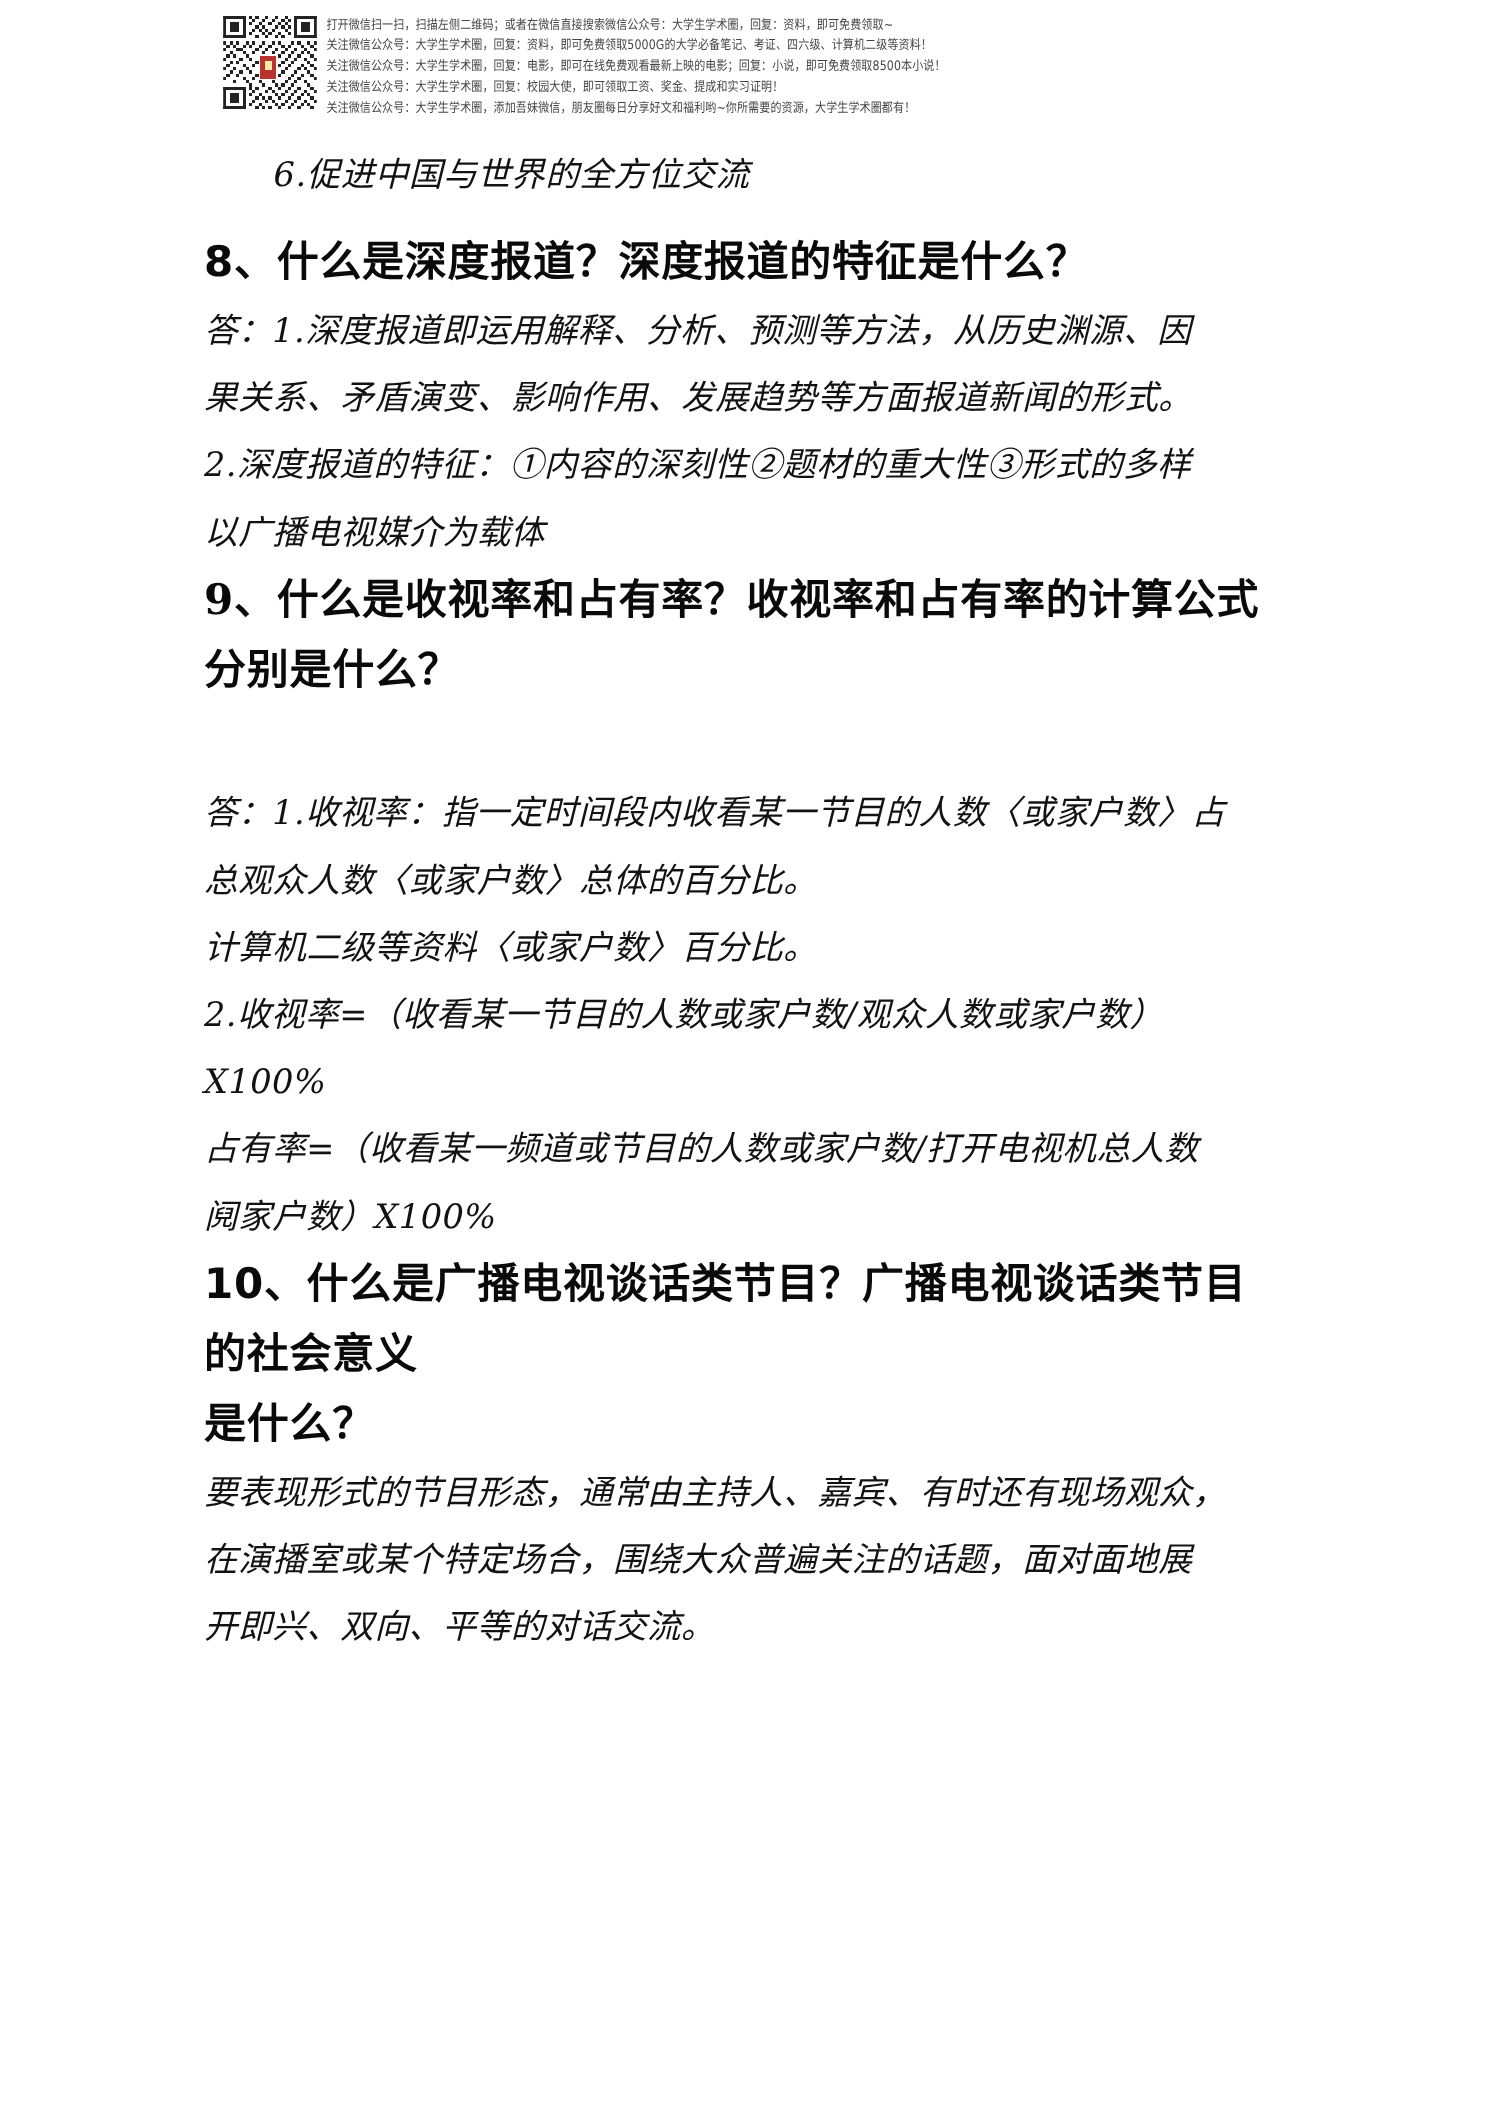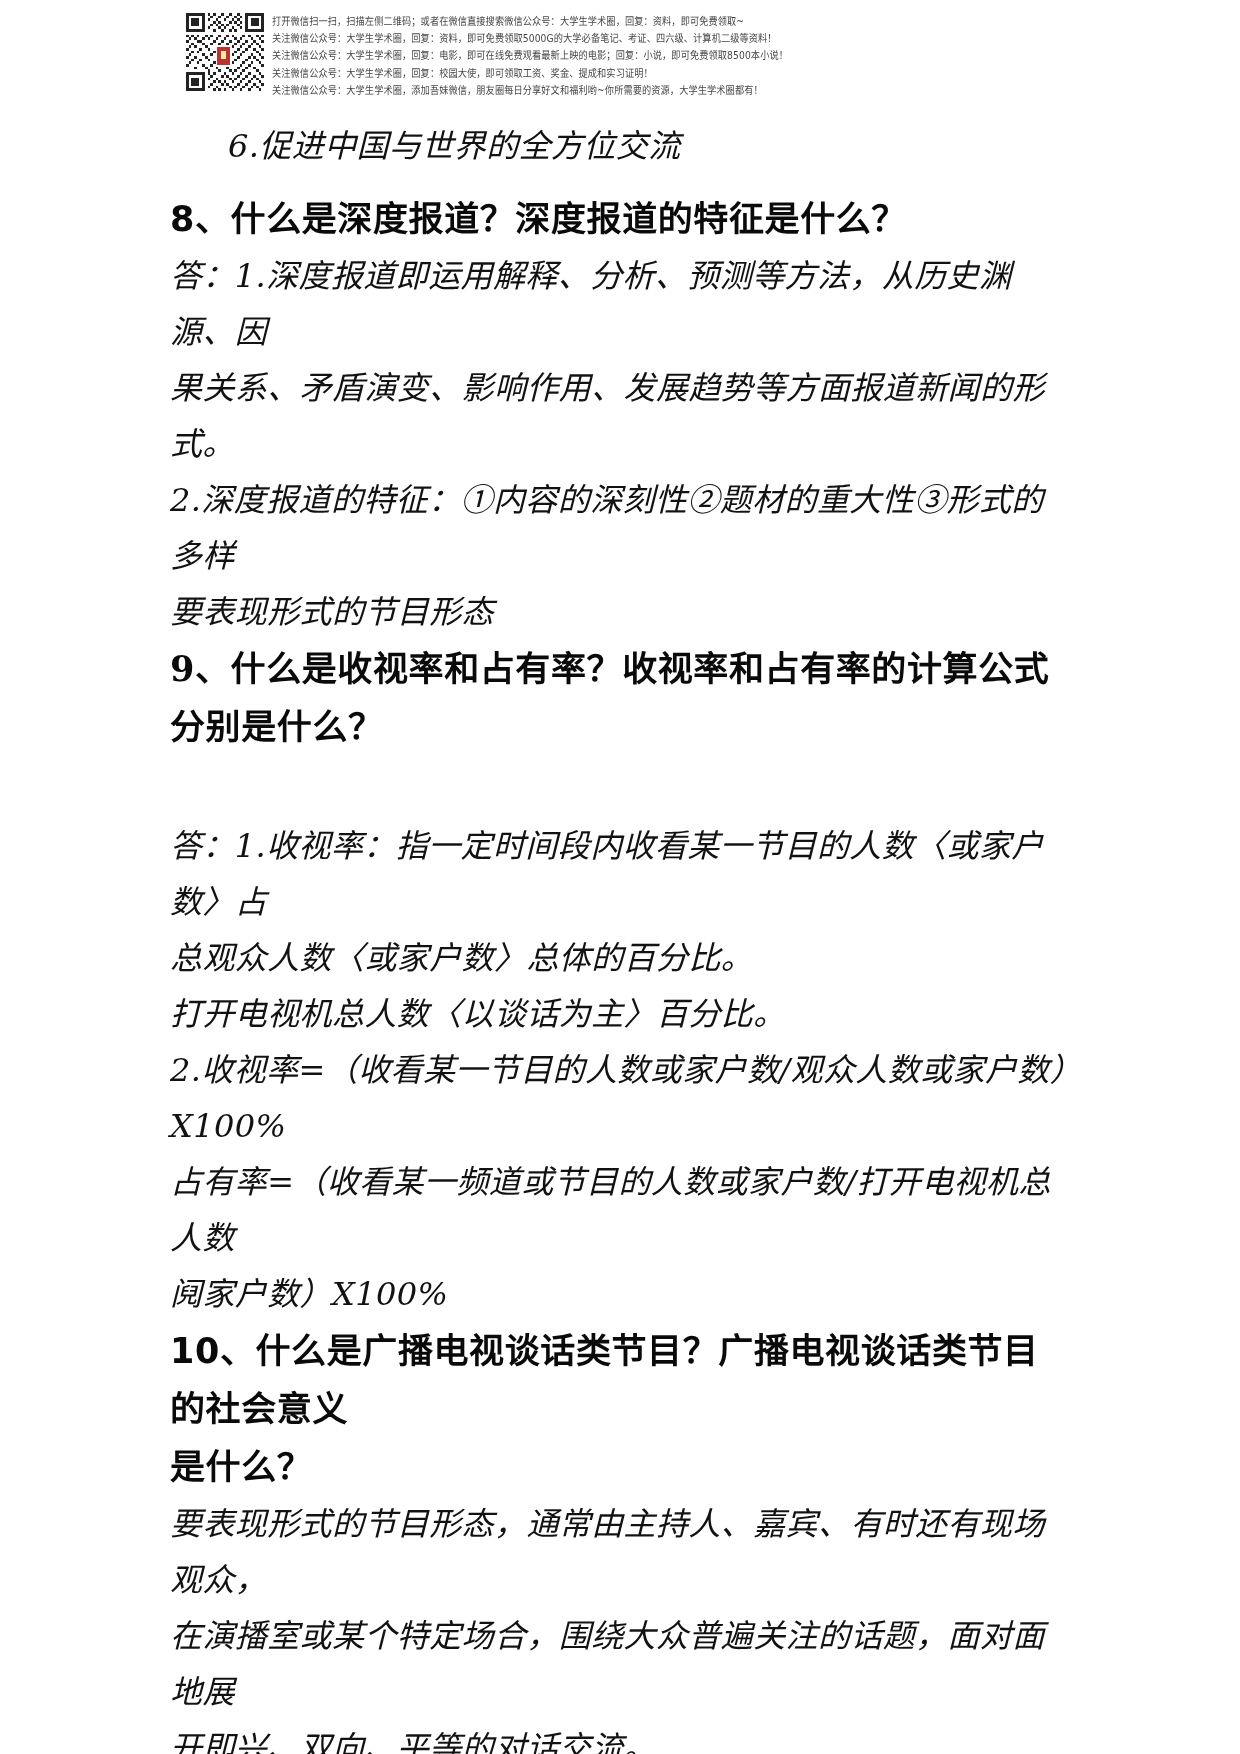--- a/index.html
+++ b/index.html
@@ -80,21 +80,21 @@
     top: 118px;
     width: 1240px;
   }
 
   .blk {
     margin: 0;
     padding: 0 172px 0 170px;
   }
 
   .para {
-    font-size: 32px;
+    font-size: 28px;
     line-height: 56px;
     color: #121212;
     letter-spacing: 0.4px;
     font-family: "DejaVu Serif", "Liberation Serif", serif;
     font-style: italic;
     white-space: pre-wrap;
   }
 
   .para.first-indent {
     text-indent: 58px;
@@ -374,29 +374,29 @@
       <div class="para first-indent">6.促进中国与世界的全方位交流</div>
     </div>
 
     <div class="gap-sm"></div>
 
     <div class="blk">
       <div class="heading">8、什么是深度报道？深度报道的特征是什么？</div>
       <div class="para">答：1.深度报道即运用解释、分析、预测等方法，从历史渊源、因</div>
       <div class="para">果关系、矛盾演变、影响作用、发展趋势等方面报道新闻的形式。</div>
       <div class="para">2.深度报道的特征：①内容的深刻性②题材的重大性③形式的多样</div>
-      <div class="para">要表现形式的节目形态</div>
+      <div class="para">以广播电视媒介为载体</div>
     </div>
 
     <div class="blk">
       <div class="heading slant">9、什么是收视率和占有率？收视率和占有率的计算公式分别是什么？</div>
       <div class="gap-lg"></div>
       <div class="para">答：1.收视率：指一定时间段内收看某一节目的人数〈或家户数〉占</div>
       <div class="para">总观众人数〈或家户数〉总体的百分比。</div>
-      <div class="para">打开电视机总人数〈以谈话为主〉百分比。</div>
+      <div class="para">计算机二级等资料〈或家户数〉百分比。</div>
       <div class="para">2.收视率=（收看某一节目的人数或家户数/观众人数或家户数）</div>
       <div class="para">X100%</div>
       <div class="para">占有率=（收看某一频道或节目的人数或家户数/打开电视机总人数</div>
       <div class="para">阋家户数）X100%</div>
     </div>
 
     <div class="blk">
       <div class="heading">10、什么是广播电视谈话类节目？广播电视谈话类节目的社会意义</div>
       <div class="heading">是什么？</div>
       <div class="para">要表现形式的节目形态，通常由主持人、嘉宾、有时还有现场观众，</div>

